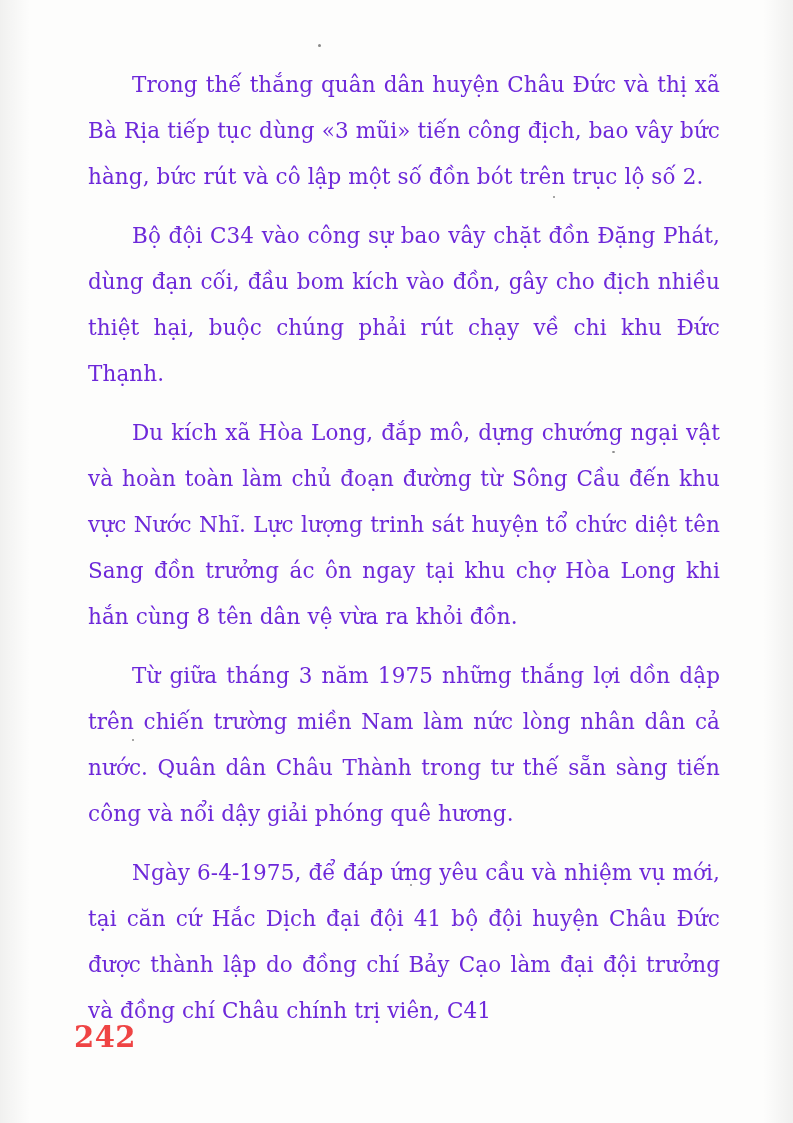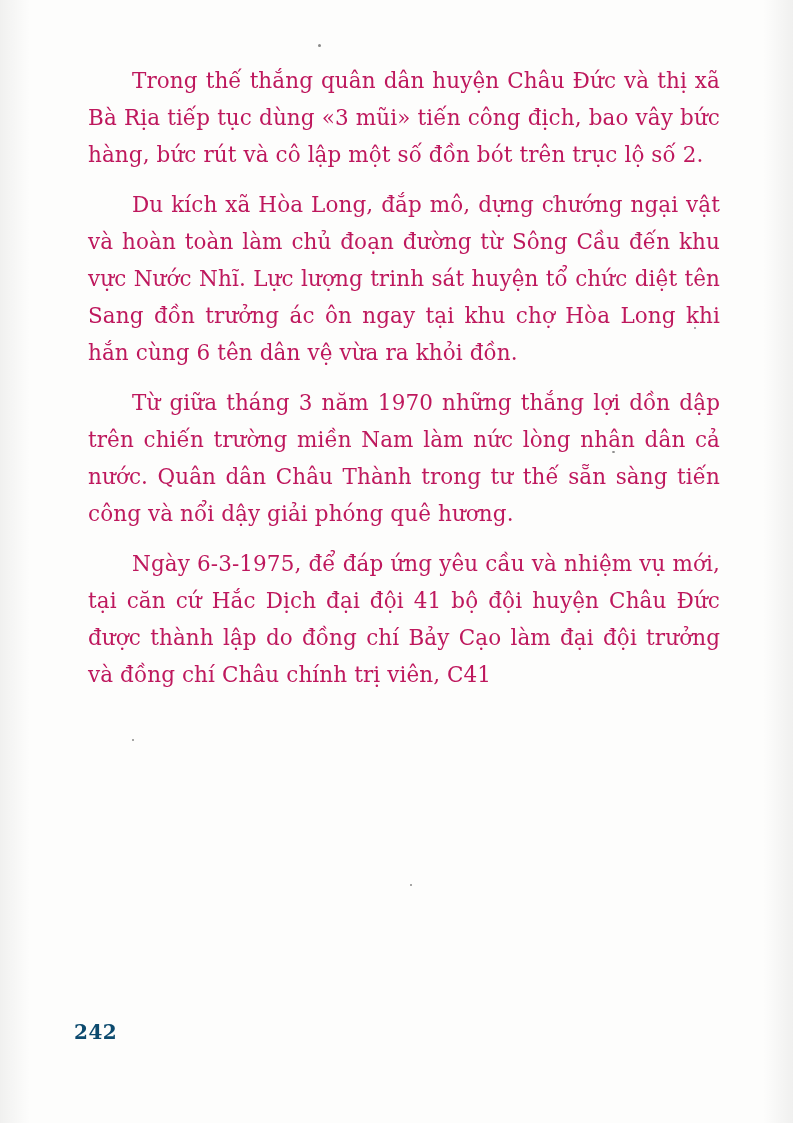--- a/index.html
+++ b/index.html
@@ -25,39 +25,39 @@
   }
   .text-column {
     position: absolute;
     left: 88px;
     top: 62px;
     width: 632px;
   }
   .para {
     margin: 0 0 13px 0;
     font-size: 21.5px;
-    line-height: 37px;
+    line-height: 46px;
     text-align: justify;
     text-indent: 44px;
     font-family: "DejaVu Serif", serif;
     letter-spacing: 0.1px;
-    color: #be185d;
+    color: #6d28d9;
     -webkit-font-smoothing: none;
   }
   .para:last-of-type {
     margin-bottom: 0;
   }
   .page-number {
     position: absolute;
     left: 74px;
     top: 1020px;
-    font-size: 20px;
+    font-size: 29px;
     font-weight: bold;
     font-family: "DejaVu Serif", serif;
-    color: #0c4a6e;
+    color: #ef4444;
     letter-spacing: 0.5px;
   }
   
   .speck {
     position: absolute;
     background: #2a2a2a;
     opacity: 0.55;
     border-radius: 50%;
   }
   .edge-shade {
@@ -80,20 +80,21 @@
 
   <div class="speck" style="left:318px; top:44px; width:3px; height:3px;"></div>
   <div class="speck" style="left:553px; top:196px; width:2px; height:2px;"></div>
   <div class="speck" style="left:694px; top:327px; width:2px; height:2px;"></div>
   <div class="speck" style="left:612px; top:451px; width:3px; height:2px;"></div>
   <div class="speck" style="left:132px; top:739px; width:2px; height:2px;"></div>
   <div class="speck" style="left:410px; top:884px; width:2px; height:2px;"></div>
 
   <div class="text-column">
     <p class="para">Trong thế thắng quân dân huyện Châu Đức và thị xã Bà Rịa tiếp tục dùng «3 mũi» tiến công địch, bao vây bức hàng, bức rút và cô lập một số đồn bót trên trục lộ số 2.</p>
-    <p class="para">Du kích xã Hòa Long, đắp mô, dựng chướng ngại vật và hoàn toàn làm chủ đoạn đường từ Sông Cầu đến khu vực Nước Nhĩ. Lực lượng trinh sát huyện tổ chức diệt tên Sang đồn trưởng ác ôn ngay tại khu chợ Hòa Long khi hắn cùng 6 tên dân vệ vừa ra khỏi đồn.</p>
-    <p class="para">Từ giữa tháng 3 năm 1970 những thắng lợi dồn dập trên chiến trường miền Nam làm nức lòng nhân dân cả nước. Quân dân Châu Thành trong tư thế sẵn sàng tiến công và nổi dậy giải phóng quê hương.</p>
-    <p class="para">Ngày 6-3-1975, để đáp ứng yêu cầu và nhiệm vụ mới, tại căn cứ Hắc Dịch đại đội 41 bộ đội huyện Châu Đức được thành lập do đồng chí Bảy Cạo làm đại đội trưởng và đồng chí Châu chính trị viên, C41</p>
+    <p class="para">Bộ đội C34 vào công sự bao vây chặt đồn Đặng Phát, dùng đạn cối, đầu bom kích vào đồn, gây cho địch nhiều thiệt hại, buộc chúng phải rút chạy về chi khu Đức Thạnh.</p>
+    <p class="para">Du kích xã Hòa Long, đắp mô, dựng chướng ngại vật và hoàn toàn làm chủ đoạn đường từ Sông Cầu đến khu vực Nước Nhĩ. Lực lượng trinh sát huyện tổ chức diệt tên Sang đồn trưởng ác ôn ngay tại khu chợ Hòa Long khi hắn cùng 8 tên dân vệ vừa ra khỏi đồn.</p>
+    <p class="para">Từ giữa tháng 3 năm 1975 những thắng lợi dồn dập trên chiến trường miền Nam làm nức lòng nhân dân cả nước. Quân dân Châu Thành trong tư thế sẵn sàng tiến công và nổi dậy giải phóng quê hương.</p>
+    <p class="para">Ngày 6-4-1975, để đáp ứng yêu cầu và nhiệm vụ mới, tại căn cứ Hắc Dịch đại đội 41 bộ đội huyện Châu Đức được thành lập do đồng chí Bảy Cạo làm đại đội trưởng và đồng chí Châu chính trị viên, C41</p>
   </div>
 
   <div class="page-number">242</div>
 
 </div>
 
 </body></html>

